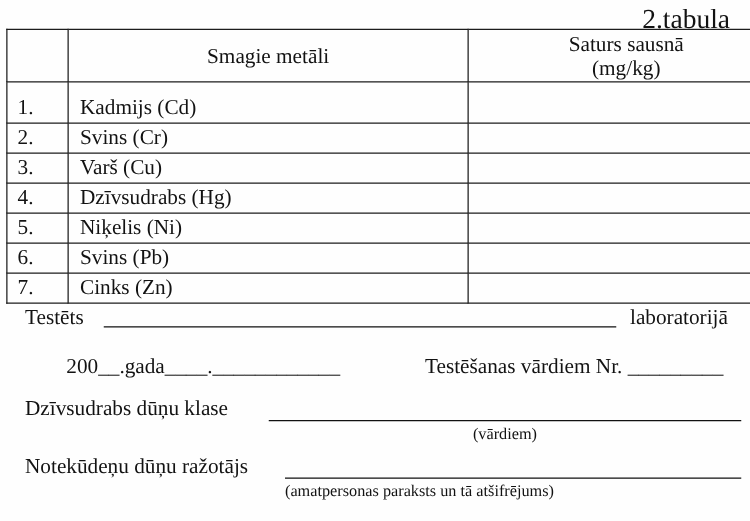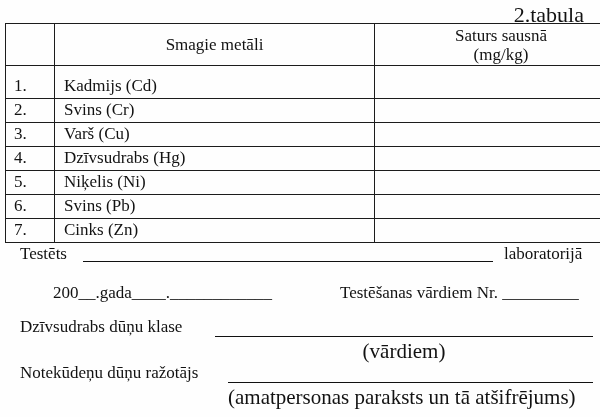--- a/index.html
+++ b/index.html
@@ -34,21 +34,21 @@
   #metals-table .col-name { width: 319px; }
   #metals-table .col-val  { width: 220px; }
   #metals-table tr.header-row td { height: 41px; text-align: center; vertical-align: middle; }
   #metals-table tr.header-row .col-val { line-height: 19px; padding-left: 16px; }
   #metals-table tr.first-row td { height: 30px; }
   #metals-table tr.body-row td { height: 21px; }
   #metals-table tr.first-row td, #metals-table tr.body-row td { vertical-align: bottom; }
   #metals-table td.cell-num  { padding-left: 8px; padding-bottom: 2px; }
   #metals-table td.cell-name { padding-left: 9px; padding-bottom: 2px; }
   .label { font-size: 17px; }
-  .caption { font-size: 21px; }
+  .caption { font-size: 13px; }
   .rule-line {
     position: absolute;
     border-bottom: 1.5px solid #111;
     height: 0;
   }
 </style>
 </head>
 <body>
 
 <div id="page">

